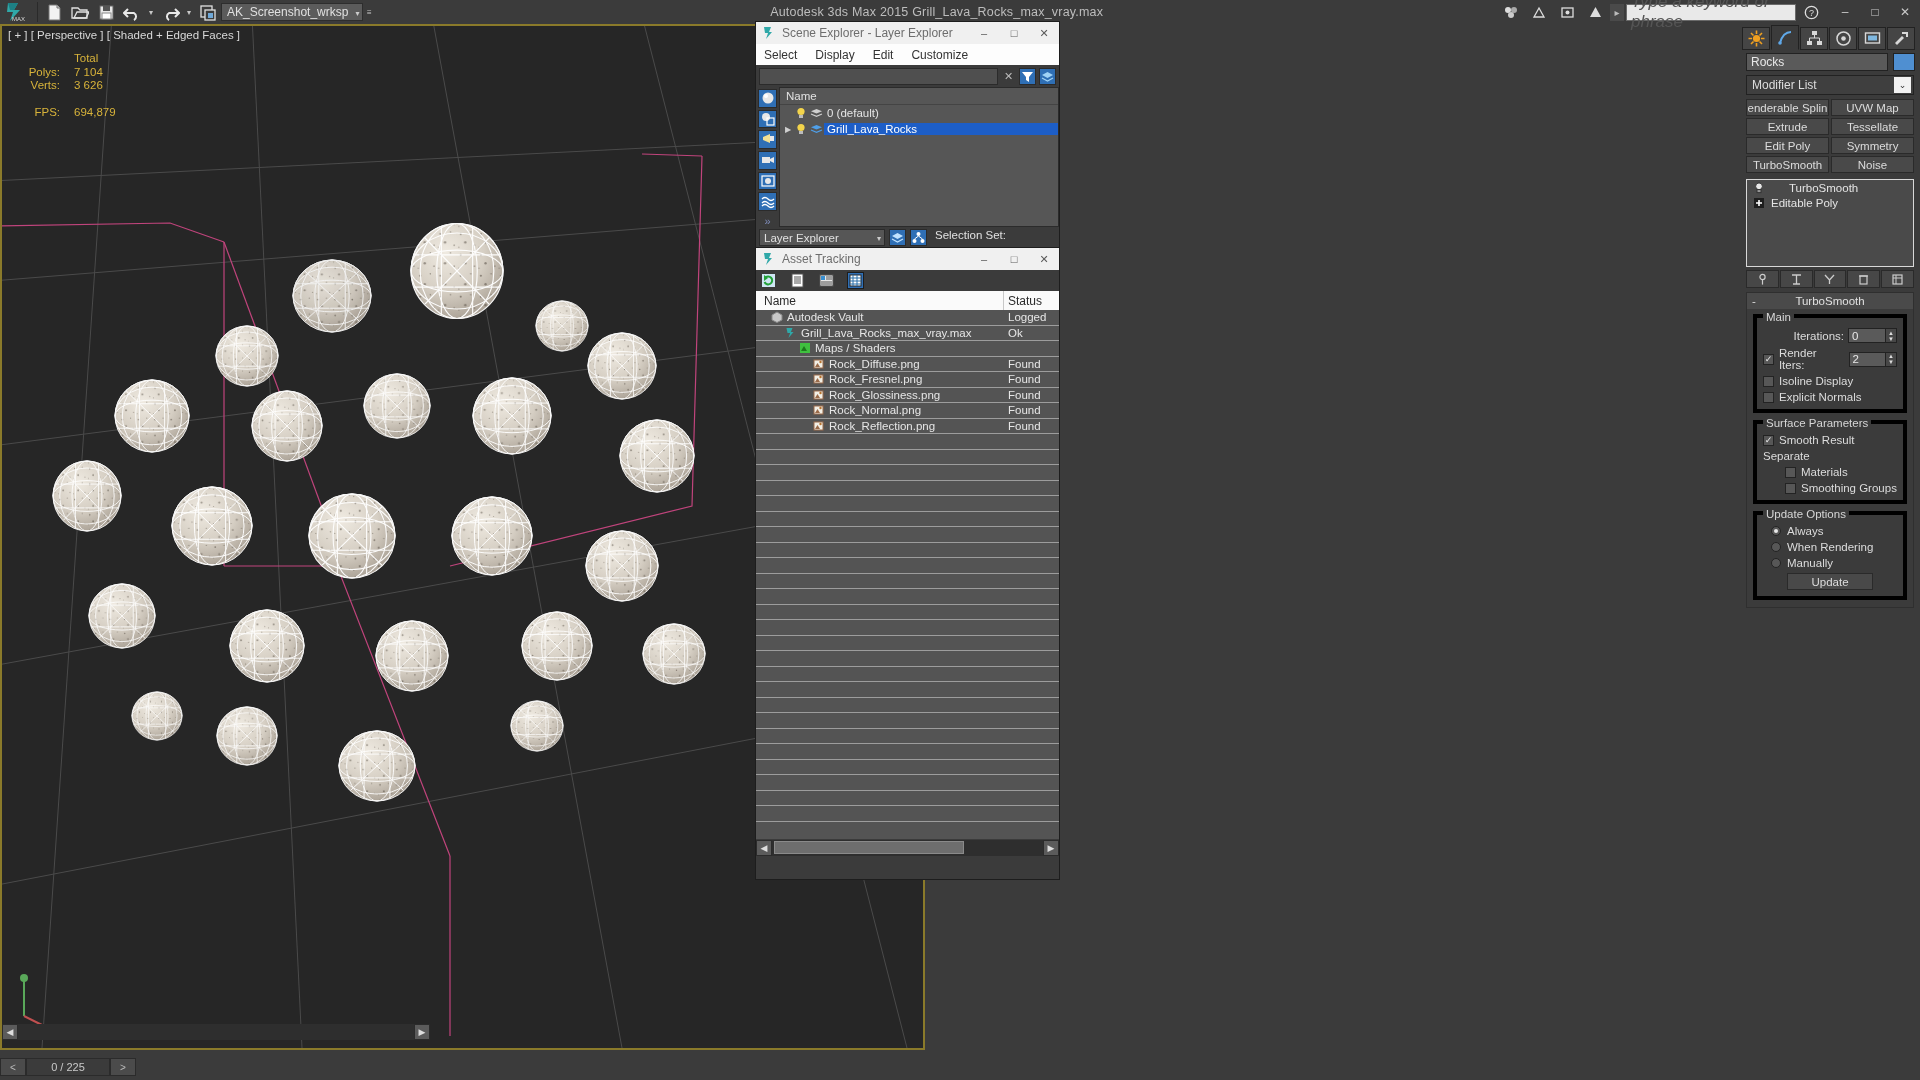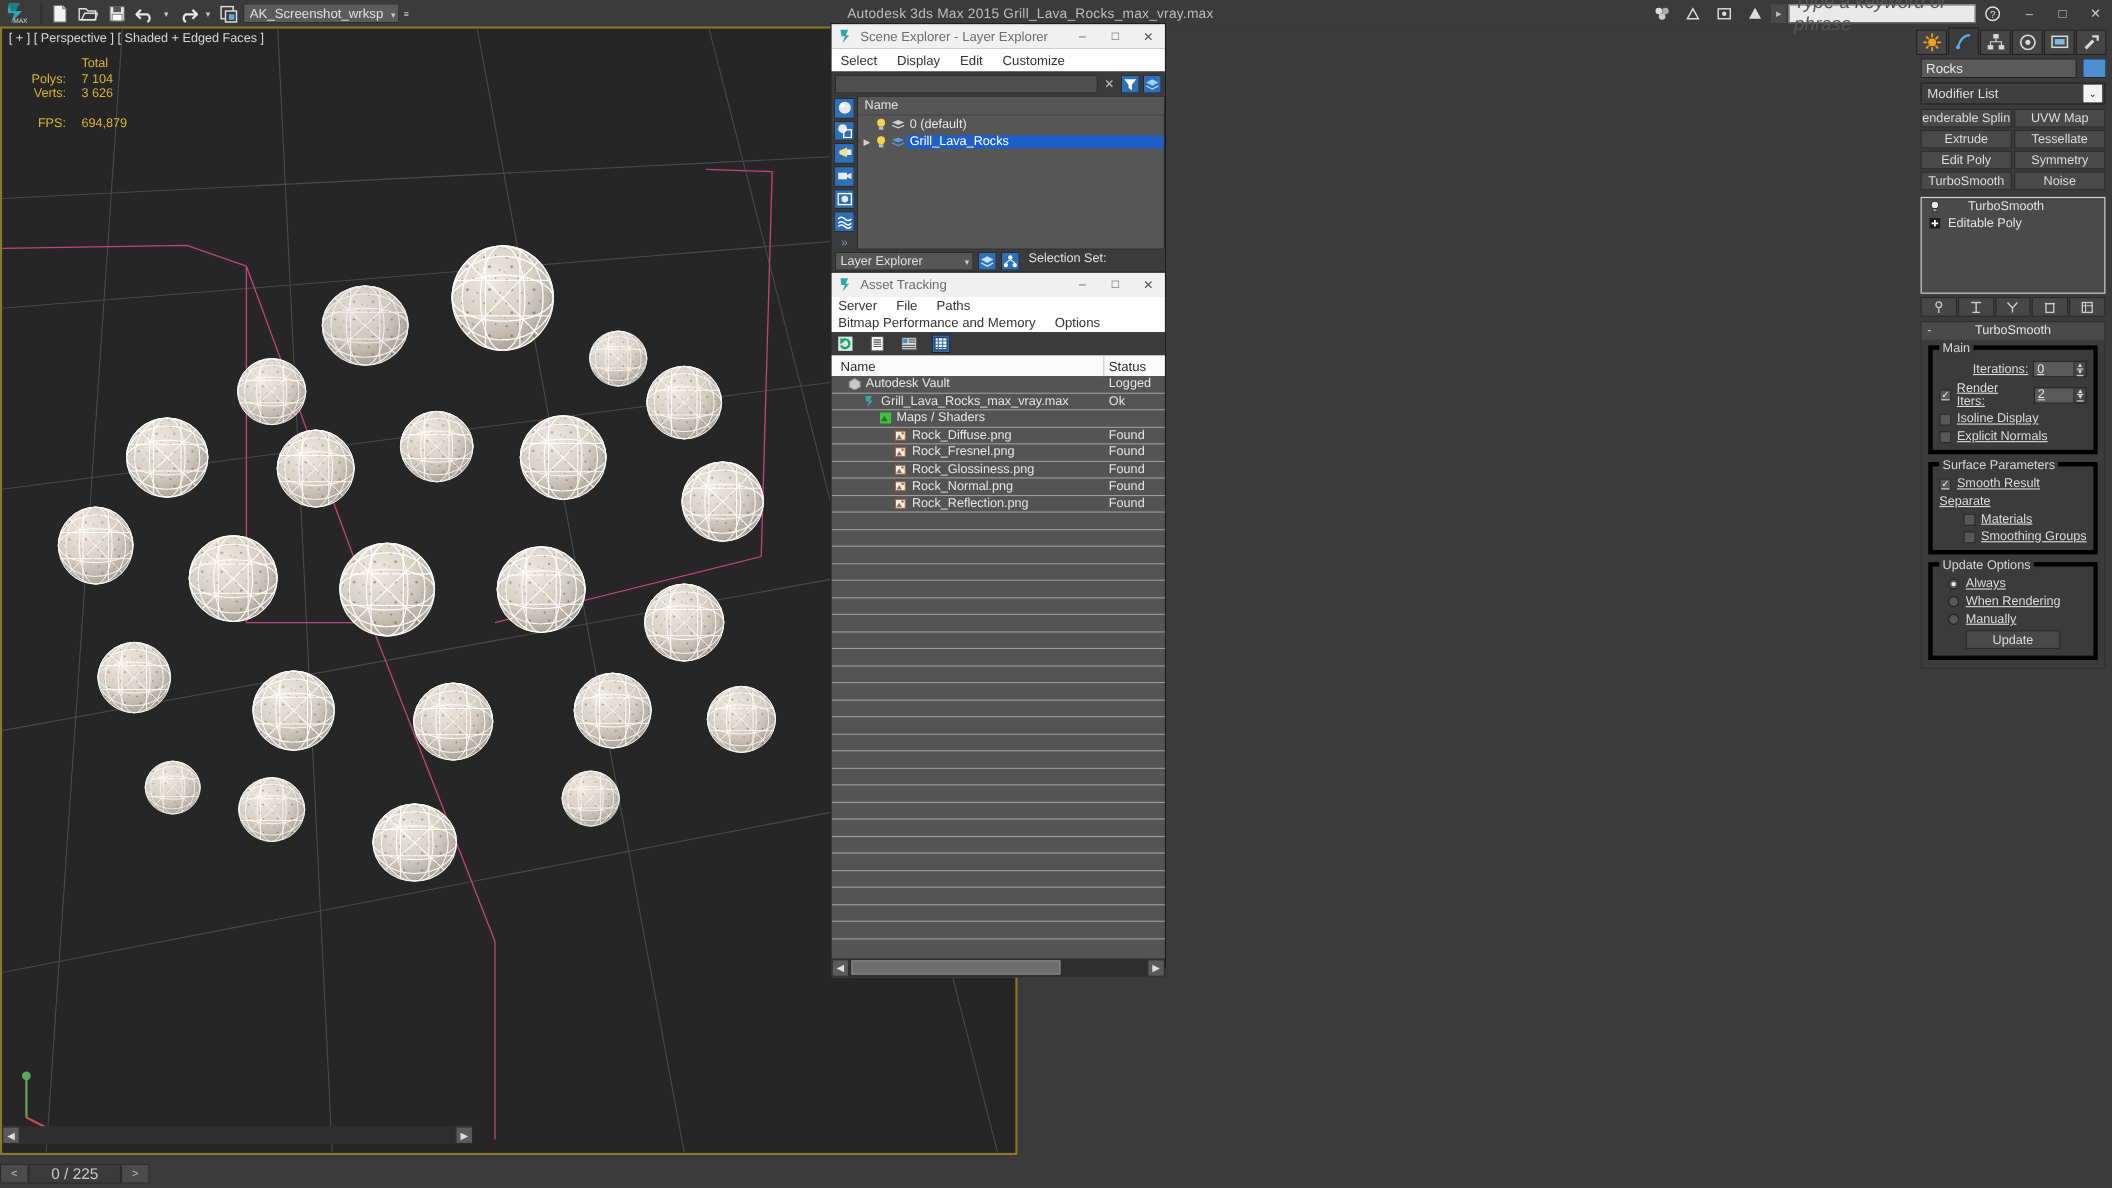--- a/index.html
+++ b/index.html
@@ -148,41 +148,41 @@
   .cp-st-row .ic { width:16px; display:flex; justify-content:center;}
   .cp-toolrow { display:flex; margin:3px 6px; gap:1px; }
   .cp-tb { flex:1; height:18px; background:#474747; border:1px solid #2a2a2a; display:flex; align-items:center; justify-content:center; cursor:pointer;}
   .roll { margin:4px 6px 0 6px; border:1px solid #2f2f2f; }
   .roll-hdr { height:16px; background:#4a4a4a; display:flex; align-items:center; justify-content:center;
     color:#e0e0e0; font-size:11.5px; position:relative; cursor:pointer;}
   .roll-hdr .mm { position:absolute; left:5px; color:#ddd; }
   .roll-body { background:#3b3b3b; padding:5px 6px 7px 6px; }
   .grp { border:4px solid #000000; margin-bottom:7px; padding:10px 6px 6px 6px; position:relative;}
   .grp-title { position:absolute; top:-7px; left:6px; background:#3b3b3b; padding:0 3px; color:#d6d6d6; font-size:11.5px;}
-  .frow { display:flex; align-items:center; margin-bottom:4px; font-size:11.5px; color:#dcdcdc;text-decoration:underline;}
+  .frow { display:flex; align-items:center; margin-bottom:4px; font-size:11.5px; color:#dcdcdc;}
   .frow .lab { margin-left:auto; margin-right:4px; }
   .spin { width:38px; height:15px; background:#5a5a5a; border:1px solid #222; color:#e8e8e8; font-size:11.5px;
     display:flex; align-items:center; padding-left:3px;}
   .spinarr { width:11px; height:15px; background:#474747; border:1px solid #222; border-left:none;
     display:flex; flex-direction:column; align-items:center; justify-content:center; cursor:pointer;}
   .spinarr i { font-style:normal; font-size:6px; line-height:6px; color:#ddd;}
   .cbx { width:11px; height:11px; background:#575757; border:1px solid #232323; margin-right:5px;
     display:inline-flex; align-items:center; justify-content:center; color:#eee; font-size:9px; cursor:pointer;}
   .rdo { width:10px; height:10px; border-radius:50%; background:#575757; border:1px solid #232323; margin-right:6px;
     display:inline-flex; align-items:center; justify-content:center; cursor:pointer;}
   .rdo i { width:4px; height:4px; border-radius:50%; background:#e8e8e8; display:block;}
   .upd-btn { width:86px; height:17px; margin:2px auto 0 auto; background:#494949; border:1px solid #2a2a2a;
     color:#dcdcdc; font-size:11.5px; display:flex; align-items:center; justify-content:center; cursor:pointer;}
 
   
   .statusbar { position:absolute; left:0; bottom:0; width:1300px; height:30px; background:#3b3b3b; }
   .sb-row { position:absolute; left:0; top:8px; display:flex; align-items:center; height:18px;}
   .sb-arrow { width:26px; height:18px; background:#4b4b4b; border:1px solid #2b2b2b; display:flex;
     align-items:center; justify-content:center; color:#bbb; font-size:10px; cursor:pointer;}
-  .sb-frame { width:84px; height:18px; background:#3b3b3b; border:1px solid #2b2b2b; color:#c9c9c9; font-size:14px;
+  .sb-frame { width:84px; height:18px; background:#3b3b3b; border:1px solid #2b2b2b; color:#c9c9c9; font-size:11px;
     display:flex; align-items:center; justify-content:center;}
 </style>
 </head>
 <body>
 
 <div class="app">
 
   <div class="topbar">
     <div class="maxlogo">
       <svg width="26" height="22" viewBox="0 0 26 22">
@@ -548,27 +548,20 @@
             <path d="M2 1 h7 l-2 5 h3 l-6 7 l2-6 h-3 z" fill="#2fa8a8"></path>
           </svg>
       </span>
       <span>Asset Tracking</span>
       <div class="win-ctrls">
         <div>–</div>
         <div>□</div>
         <div class="close">✕</div>
       </div>
     </div>
-    <div class="at-menubar">
-      <span>Server</span>
-      <span>File</span>
-      <span>Paths</span>
-      <span>Bitmap Performance and Memory</span>
-      <span>Options</span>
-    </div>
     <div class="at-toolbar">
       <div class="at-tool">
         <svg width="15" height="15" viewBox="0 0 15 15">
             <rect x="1" y="1" width="13" height="13" fill="#cfe6f5"></rect>
             <path d="M4 5 a4 4 0 1 1 -.5 4" fill="none" stroke="#23a23a" stroke-width="2"></path>
             <path d="M3 2 L7 5 L3 8 Z" fill="#23a23a"></path>
           </svg>
       </div>
       <div class="at-tool">
         <svg width="15" height="15" viewBox="0 0 15 15">

